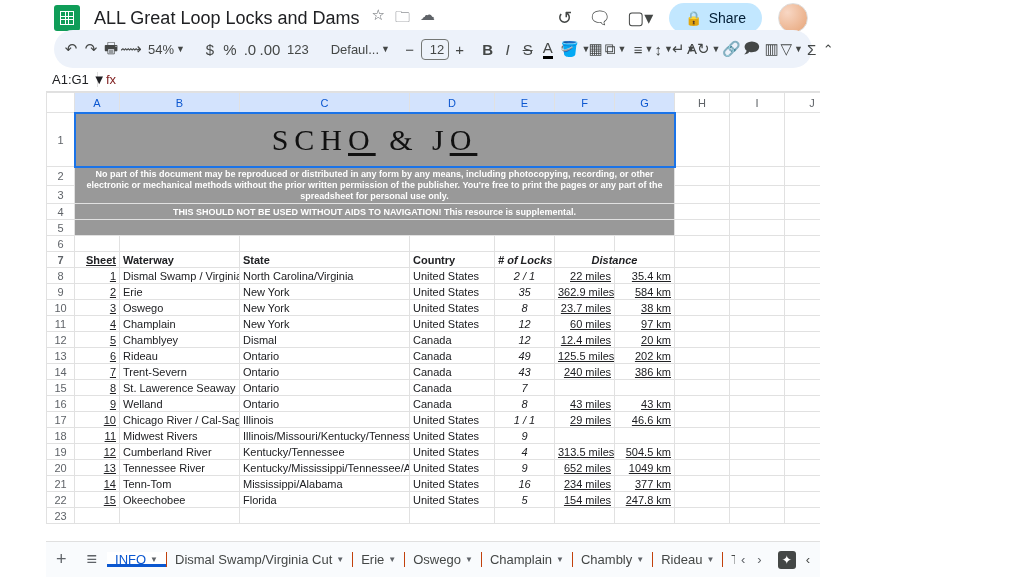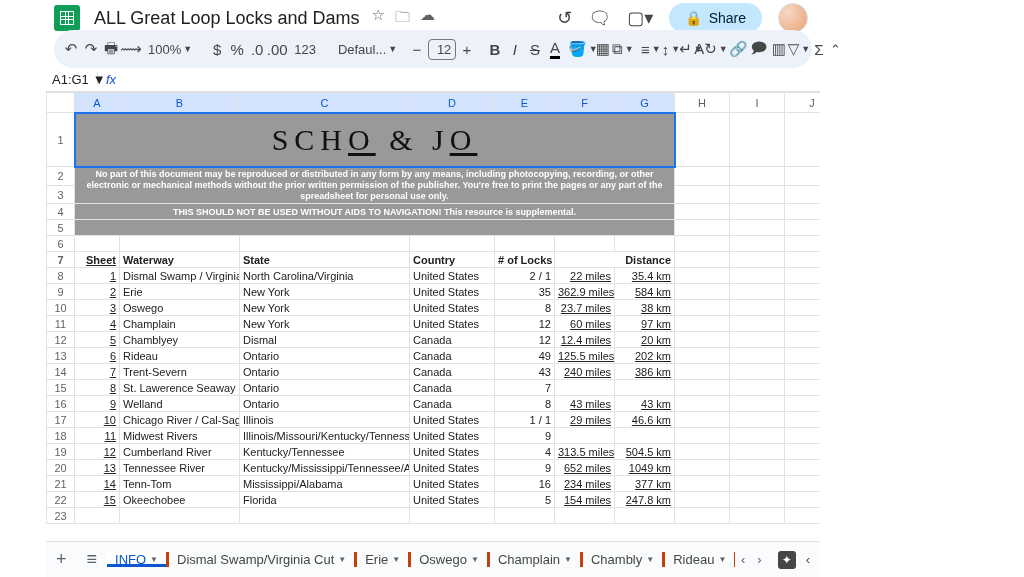--- a/index.html
+++ b/index.html
@@ -29,21 +29,21 @@
 .toolbar .sep { width:1px; height:20px; background:#c7c7c7; margin:0 3px; }
 .toolbar .dd { display:flex; align-items:center; gap:2px; padding:4px 6px; cursor:pointer; }
 .toolbar .font-sel { min-width:66px; font-size:13px; }
 .toolbar .size-box { border:1px solid #747775; border-radius:4px; padding:2px 8px; font-size:13px; width:28px; text-align:center; }
 .toolbar .chev { font-size:9px; color:#444746; }
 .collapse { margin-left:auto; padding-right:10px; cursor:pointer; }
 
 
 .formula-row { display:flex; align-items:center; border-bottom:1px solid #e0e0e0; height:24px; font-size:13px; }
 .name-box { width:52px; padding:0 6px; border-right:1px solid #e0e0e0; display:flex; align-items:center; gap:4px; }
-.fx { padding:0 8px; font-style:italic; color:#1d4ed8; }
+.fx { padding:0 8px; color:#7f1d1d; }
 .formula-input { flex:1; }
 
 
 .grid-wrap { flex:1; overflow:auto; position:relative; }
 table.sheet { border-collapse:collapse; table-layout:fixed; font-size:11px; width: 1000px; }
 .sheet th, .sheet td { border:1px solid #e1e1e1; height:16px; padding:0 3px; overflow:hidden; white-space:nowrap; text-overflow:clip; }
 .sheet thead th { background:#fff; font-weight:normal; color:#5f6368; text-align:center; position:sticky; top:0; height:20px; }
 .sheet thead th.sel { background:#d3e3fd; color:#0b57d0; }
 .sheet .rowhdr { background:#fff; color:#5f6368; text-align:center; width:28px; position:sticky; left:0; }
 .sheet .corner { background:#fff; position:sticky; left:0; top:0; z-index:3; }
@@ -54,26 +54,26 @@
 .logo-cell { height:54px !important; font-family: 'Times New Roman', serif; font-size:30px; letter-spacing:6px; font-weight:500; color:#111; position:relative; }
 .logo-cell .u { text-decoration:underline; text-underline-offset:3px; }
 .disclaimer { color:#fff; font-size:9px; font-weight:bold; text-align:center; line-height:1.2; padding:2px 6px !important; white-space:normal !important; }
 .supp { color:#fff; font-size:9px; font-weight:bold; text-align:center; }
 .greyrow td.mc { background:#999; }
 .selbox { outline:2px solid #1a73e8; outline-offset:-1px; }
 
 .hdrrow td { font-weight:bold; background:#fff; }
 .data td { background:#fff; }
 .r { text-align:right;text-decoration:underline; }
-.c { text-align:right; }
+.c { text-align:center;font-style:italic; }
 
 
 .tab-bar { height:36px; border-top:1px solid #e0e0e0; display:flex; align-items:center; background:#f9fbfd; font-size:13px; color:#444746; }
 .tab-bar .tb-btn { padding:0 10px; cursor:pointer; color:#5f6368; font-size:18px; }
-.tab { padding:0 8px; height:100%; display:flex; align-items:center; gap:4px; cursor:pointer; border-right:3px solid #c2410c; white-space:nowrap; }
+.tab { padding:0 8px; height:100%; display:flex; align-items:center; gap:4px; cursor:pointer; border-right:1px solid #c2410c; white-space:nowrap; }
 .tab.active { color:#0b57d0; background:#fff; box-shadow: inset 0 -3px 0 #0b57d0; font-weight:500; }
 .tab .chev { font-size:8px; color:#5f6368; }
 .tab-scroll { padding:0 6px; cursor:pointer; color:#5f6368; }
 .explore { margin-left:auto; padding:0 10px; display:flex; gap:10px; align-items:center; }
 .explore .sq { width:18px; height:18px; background:#444746; border-radius:3px; display:flex; align-items:center; justify-content:center; color:#fff; font-size:12px; }
 </style>
 </head>
 <body>
 
 <div class="app">
@@ -98,21 +98,21 @@
     </div>
   </div>
 
 
   <div class="toolbar">
     <div class="tb">↶</div>
     <div class="tb">↷</div>
     <div class="tb">🖶</div>
     <div class="tb">⟿</div>
     <div class="dd">
-        <span>100%</span>
+        <span>54%</span>
         <span class="chev">▼</span>
       </div>
     <div class="sep"></div>
     <div class="tb">$</div>
     <div class="tb">%</div>
     <div class="tb">.0</div>
     <div class="tb">.00</div>
     <div class="dd">123</div>
     <div class="sep"></div>
     <div class="dd font-sel">

